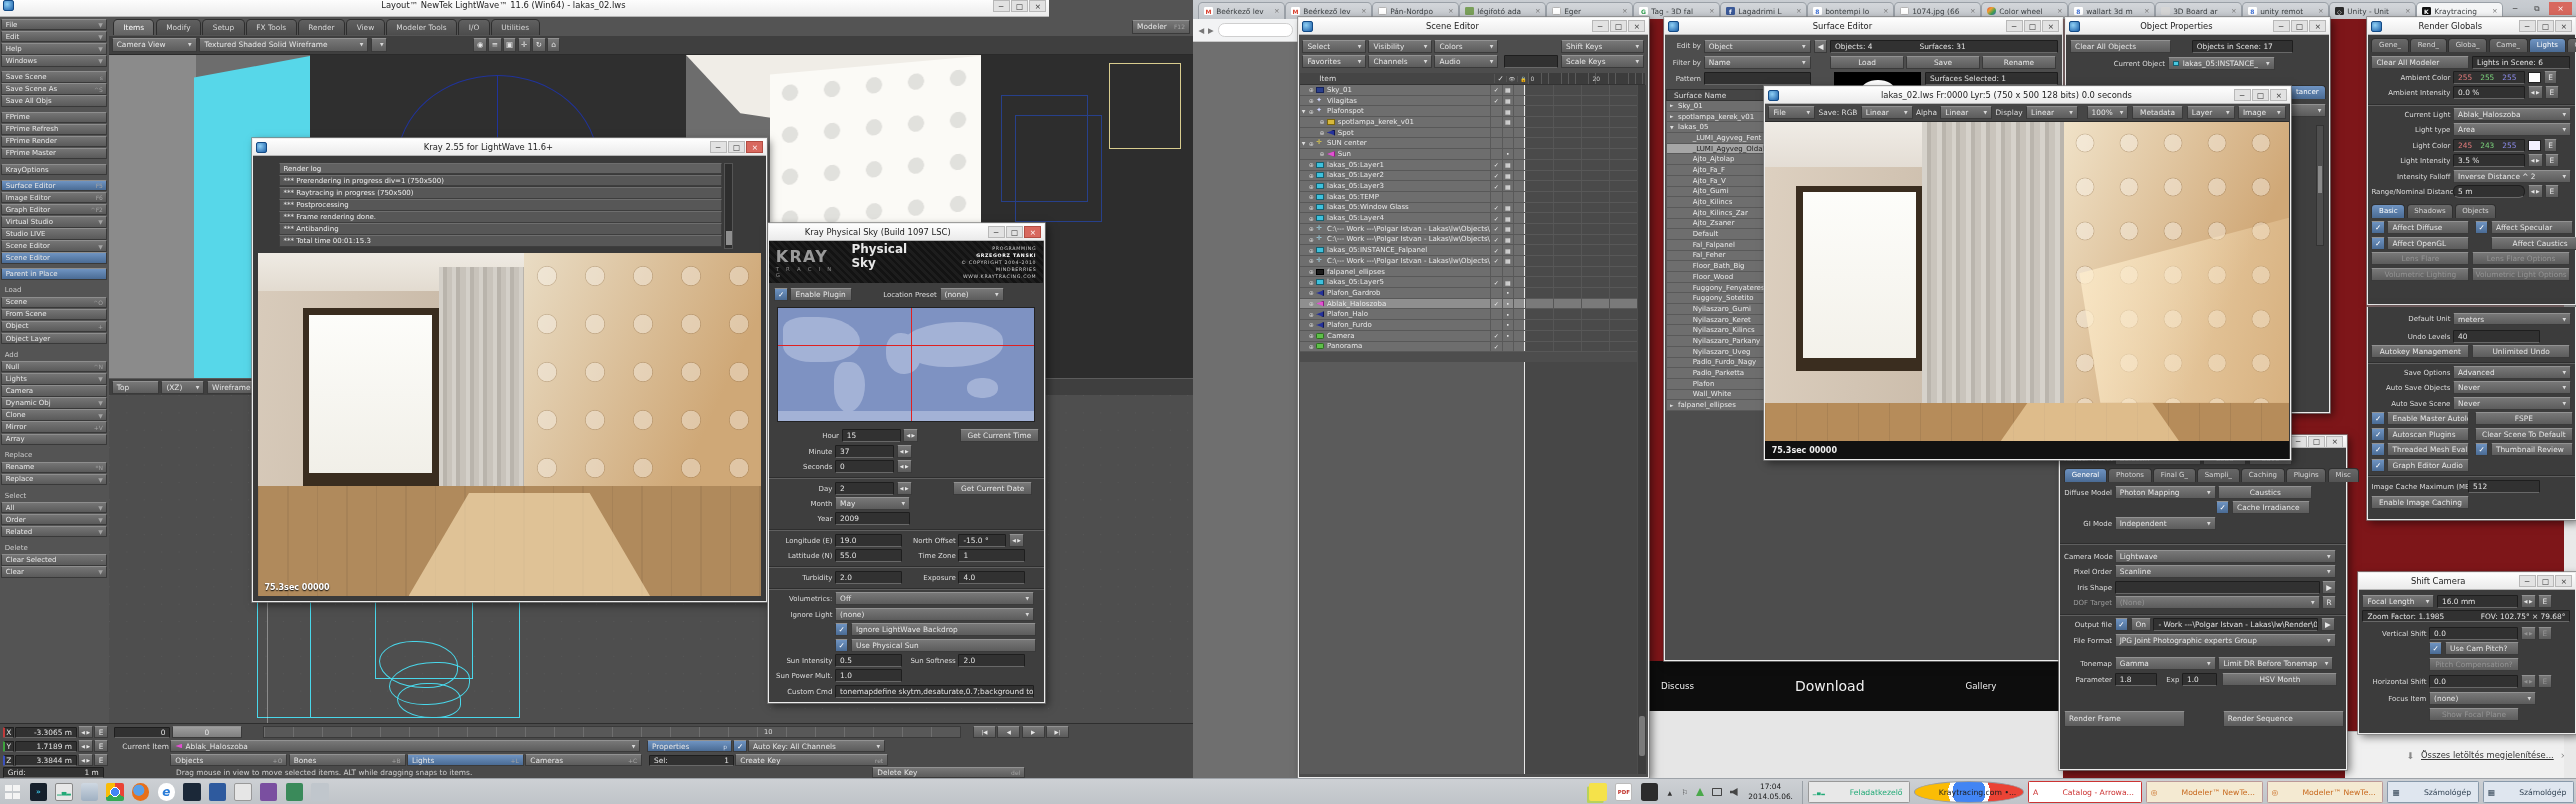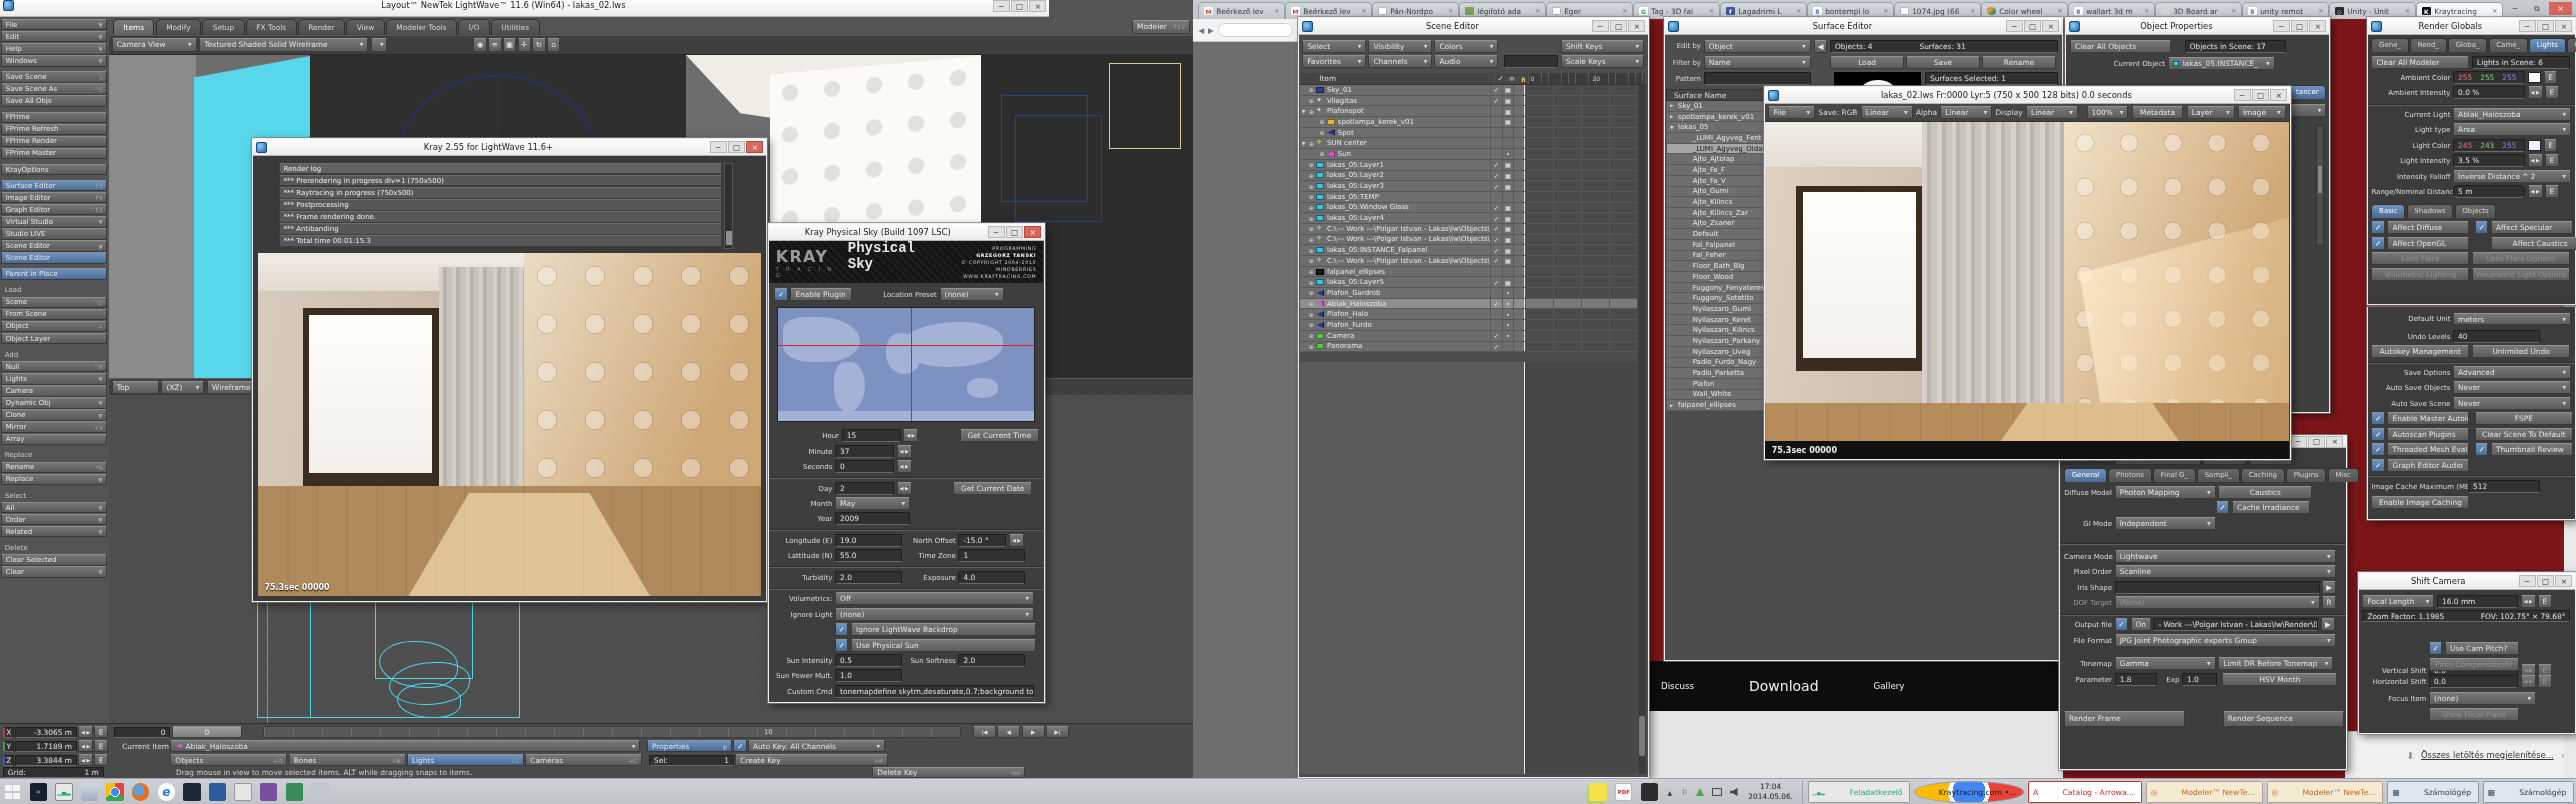--- a/index.html
+++ b/index.html
@@ -216,21 +216,21 @@
 
   <div class="ab" style="left:0;top:19px;width:105px;height:23px;background:#f2f3f4;border-bottom:0.7px solid #c8c8c8;display:flex;align-items:center;gap:4px;padding:0 5.4px;color:#777;">
    <span>◀</span>
         <span>▶</span>
    <span style="flex:1;height:13.4px;background:#fff;border:0.7px solid #cfcfcf;border-radius:6.7px;"></span>
   </div>
 
   <div class="ab" style="left:0;top:42px;width:105px;height:737px;background:#6f6f6f;"></div>
   <div class="ab" style="left:456px;top:19px;width:927px;height:759px;background:#7e1619;"></div>
 
-  <div class="ab" style="left:456px;top:661px;width:414px;height:50px;background:#0d0d0d;display:flex;align-items:center;gap:55px;padding-left:12px;">
+  <div class="ab" style="left:456px;top:661px;width:414px;height:50px;background:#0d0d0d;display:flex;align-items:center;gap:101px;padding-left:12px;">
    <span style="color:#f0f0f0;font-size:8.7px;">Discuss</span>
    <span style="color:#f0f0f0;font-size:14px;">Download</span>
    <span style="color:#f0f0f0;font-size:8.7px;">Gallery</span>
   </div>
   <div class="ab" style="left:456px;top:711px;width:414px;height:67px;background:#e6e6e6;"></div>
 
   <div class="ab" style="left:1152px;top:731px;width:231px;height:47px;background:#f0f0f0;border-top:0.7px solid #c4c4c4;display:flex;align-items:center;justify-content:flex-end;gap:6.7px;padding:0 9.4px;">
    <span style="color:#8a8a8a;font-size:9.4px;">⬇</span>
    <span style="color:#333;text-decoration:underline;font-size:8.4px;">Összes letöltés megjelenítése...</span>
    <span style="color:#888;">×</span>
@@ -1138,21 +1138,21 @@
         <span class="appico"></span>
         <span class="ttl">Object Properties</span>
    <span class="wcs">
           <span>−</span>
           <span>□</span>
           <span>×</span>
         </span>
       </div>
   <div class="fr" style="left:4px;top:21.5px;">
    <span class="b" style="width:101px;height:13.4px;">Clear All Objects</span>
-   <span class="f" style="width:101px;height:13.4px;margin-left:11px;">Objects in Scene: 17</span>
+   <span class="f" style="width:101px;height:13.4px;margin-left:18px;">Objects in Scene: 17</span>
   </div>
   <div class="fr" style="left:4px;top:39px;">
    <span class="lab" style="width:95px;">Current Object</span>
    <span class="b dd" style="width:107px;height:13.4px;">
     <span style="width:6.7px;height:5.4px;background:#49c8e0;border:0.7px solid #17606f;margin-right:3.4px;"></span>
     <span>lakas_05:INSTANCE_</span>
    </span>
   </div>
   <span class="rtab on" style="position:absolute;right:2.7px;top:67px;">tancer</span>
   <span class="b dd" style="position:absolute;right:2.7px;top:86px;width:47px;height:13.4px;">lit</span>
@@ -1458,21 +1458,21 @@
   <div class="fr" style="left:3.4px;top:21.5px;">
    <span class="b dd" style="width:72px;height:12.7px;">Focal Length</span>
    <span class="f" style="width:81px;height:12.7px;">16.0 mm</span>
    <span class="b sp" style="height:12.7px;">◀ ▶</span>
    <span class="b eb" style="height:12.7px;">E</span>
   </div>
   <div class="f" style="position:absolute;left:3.4px;top:37px;width:208px;height:12px;display:flex;">
    <span>Zoom Factor: 1.1985</span>
         <span style="margin-left:auto;">FOV: 102.75° × 79.68°</span>
   </div>
-  <div class="fr" style="left:3.4px;top:54px;margin-top:37px;">
+  <div class="fr" style="left:3.4px;top:54px;">
    <span class="lab" style="width:64px;">Vertical Shift</span>
    <span class="f" style="width:89px;height:12.7px;">0.0</span>
    <span class="b sp dis" style="height:12.7px;">◀ ▶</span>
    <span class="b eb dis" style="height:12.7px;">E</span>
   </div>
   <div class="fr" style="left:70px;top:69px;">
    <span class="cb b on" style="height:12.7px;">✓</span>
    <span class="b" style="width:74px;height:12.7px;">Use Cam Pitch?</span>
   </div>
   <div class="fr" style="left:70px;top:85px;">
@@ -1540,21 +1540,21 @@
           <span>−</span>
           <span>□</span>
           <span class="xr">×</span>
         </span>
       </div>
   <div class="ab" style="left:0;top:17.4px;width:274px;height:42px;background:repeating-linear-gradient(45deg,#131313 0 2.7px,#1d1d1d 2.7px 5.4px);display:flex;align-items:center;padding:0 6.7px;">
    <div>
     <div style="font-size:16px;font-weight:bold;color:#9a9a9a;letter-spacing:1.3px;">KRAY</div>
     <div style="font-size:5.4px;color:#8a8a8a;letter-spacing:2.7px;">T R A C I N G</div>
    </div>
-   <div style="font-size:14px;font-weight:bold;color:#e8e8e8;margin-left:12px;position:relative;top:-6.7px;font-family:Liberation Mono, monospace;">Physical Sky</div>
+   <div style="font-size:12px;font-weight:bold;color:#e8e8e8;margin-left:12px;position:relative;top:-6.7px;">Physical Sky</div>
    <div style="margin-left:auto;text-align:right;font-size:4.7px;line-height:1.5;color:#cfcfcf;letter-spacing:0.7px;">
     <div>PROGRAMMING</div>
     <div style="color:#fff;font-weight:bold;">GRZEGORZ TANSKI</div>
     <div>© COPYRIGHT 2004-2010 MINDBERRIES</div>
     <div>WWW.KRAYTRACING.COM</div>
    </div>
   </div>
   <div class="fr" style="left:5.4px;top:64px;">
    <span class="cb b on" style="height:13.4px;">✓</span>
    <span class="b" style="width:62px;height:13.4px;">Enable Plugin</span>

